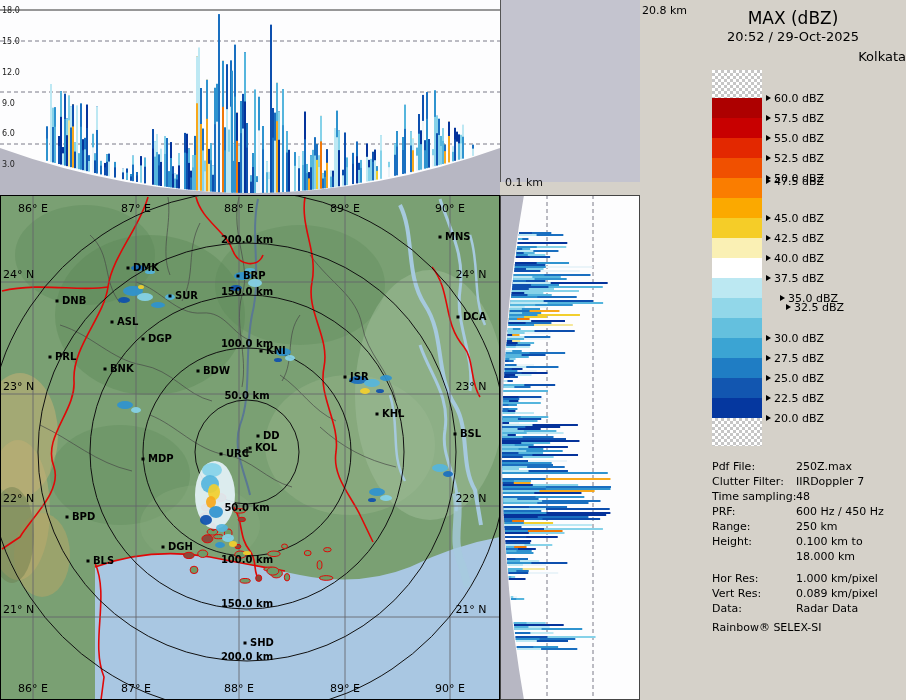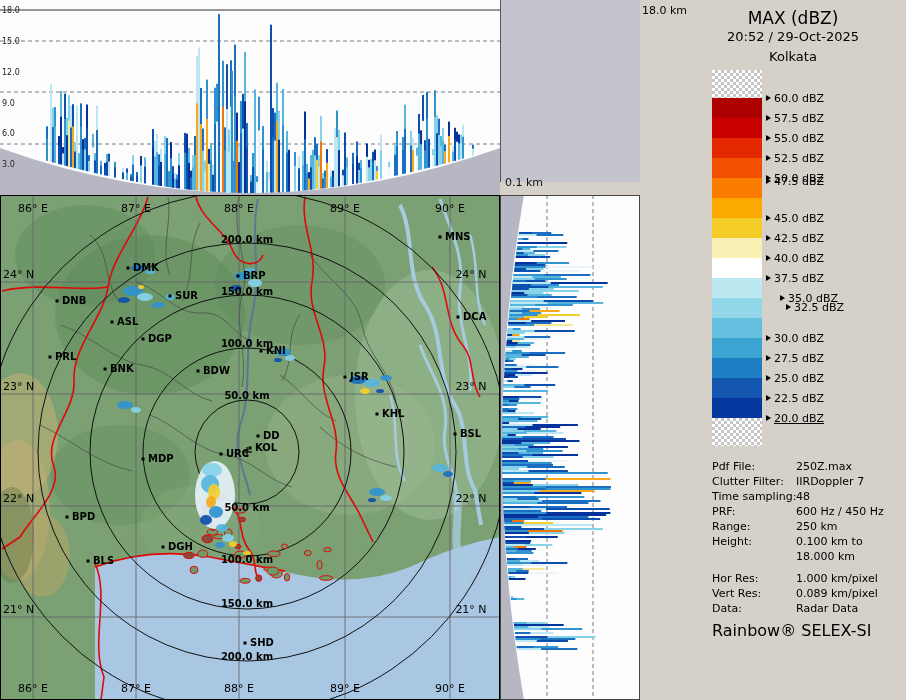--- a/index.html
+++ b/index.html
@@ -6,31 +6,31 @@
   .app{position:relative;width:906px;height:700px;background:#d5d1c9;font-family:"DejaVu Sans",sans-serif;overflow:hidden;color:#000}
   .top-profile{position:absolute;left:0;top:0;width:500px;height:195px;background:#fdfdfe;border-right:1px solid #444;box-sizing:border-box}
   .map-panel{position:absolute;left:0;top:195px;width:500px;height:505px}
   .side-header{position:absolute;left:500px;top:0;width:140px;height:182px;background:#c4c4cf;border-left:1px solid #555;box-sizing:border-box}
   .axis-min{position:absolute;left:4px;top:176px;font-size:11px;color:#111;white-space:nowrap}
   .side-profile{position:absolute;left:500px;top:195px;width:140px;height:505px;background:#fdfdfe}
   .legend{position:absolute;left:640px;top:0;width:266px;height:700px;background:#d5d1c9}
   .axis-max{position:absolute;left:2px;top:4px;font-size:11px;white-space:nowrap}
   .lg-title{position:absolute;top:8px;left:40px;width:226px;text-align:center;font-size:17px}
   .lg-time{position:absolute;top:29px;left:40px;width:226px;text-align:center;font-size:13px}
-  .lg-station{position:absolute;top:49px;left:40px;width:226px;text-align:center;font-size:13px}
+  .lg-station{position:absolute;top:49px;left:40px;width:226px;text-align:right;font-size:13px}
   #scale{position:absolute;left:72px;top:70px;width:192px}
   .band{position:absolute;left:0;width:50px}
   .checker{background-color:#fff;background-image:linear-gradient(45deg,#c6c6c6 25%,transparent 25%,transparent 75%,#c6c6c6 75%),linear-gradient(45deg,#c6c6c6 25%,transparent 25%,transparent 75%,#c6c6c6 75%);background-size:6px 6px;background-position:0 0,3px 3px}
   .slab{position:absolute;left:54px;white-space:nowrap;font-size:11px;display:flex;align-items:center;height:10px}
   .tri{width:0;height:0;border-left:5px solid #000;border-top:3.5px solid transparent;border-bottom:3.5px solid transparent;margin-right:3px;display:inline-block}
   #info{position:absolute;left:72px;top:459px;width:192px;font-size:11px;line-height:15px}
   .ig{margin-bottom:7px}
   .lab{display:inline-block;width:84px;white-space:nowrap;vertical-align:top}
   .val{white-space:nowrap}
-  .brand{position:absolute;left:72px;top:621px;font-size:16px}
+  .brand{position:absolute;left:72px;top:621px;font-size:11px}
   svg{display:block}
 </style>
 </head>
 <body>
 
 <div class="app">
 
   <div class="top-profile">
     <svg id="topProfile" width="500" height="195">
         <rect x="0" y="0" width="500" height="195" fill="#fdfdfe"></rect>
@@ -916,21 +916,21 @@
           <rect x="16.7477030985127" y="451" width="41.367798880673945" height="2" fill="#2f93cf"></rect>
           <rect x="16.7477030985127" y="451" width="16.547119552269578" height="2" fill="#1a6fc0"></rect>
           <rect x="17.00668046533209" y="453" width="60.27889344608411" height="2" fill="#1a6fc0"></rect>
           <rect x="17.00668046533209" y="453" width="24.111557378433645" height="2" fill="#bde8f3"></rect>
         </g>
         <rect x="0.5" y="0.5" width="139" height="504" fill="none" stroke="#444" stroke-width="1"></rect>
       </svg>
   </div>
 
   <div class="legend">
-    <div class="axis-max">18.0 km</div>
+    <div class="axis-max">20.8 km</div>
     <div class="lg-title">MAX (dBZ)</div>
     <div class="lg-time">20:52 / 29-Oct-2025</div>
     <div class="lg-station">Kolkata</div>
     <div id="scale" style="height: 376px;">
         <div class="band checker" style="top: 0px; height: 28px;"></div>
         <div class="slab" style="top: 23px;">
           <span class="tri"></span>
           <span>60.0 dBZ</span>
         </div>
         <div class="band" style="top: 28px; height: 20px; background: rgb(173, 0, 0);"></div>
@@ -1002,21 +1002,21 @@
         <div class="slab" style="top: 303px;">
           <span class="tri"></span>
           <span>25.0 dBZ</span>
         </div>
         <div class="band" style="top: 308px; height: 20px; background: rgb(18, 86, 176);"></div>
         <div class="slab" style="top: 323px;">
           <span class="tri"></span>
           <span>22.5 dBZ</span>
         </div>
         <div class="band" style="top: 328px; height: 20px; background: rgb(5, 55, 159);"></div>
-        <div class="slab" style="top: 343px; text-decoration: underline;">
+        <div class="slab" style="top: 343px;">
           <span class="tri"></span>
           <span>20.0 dBZ</span>
         </div>
         <div class="band checker" style="top: 348px; height: 28px;"></div>
       </div>
     <div id="info">
         <div class="ig">
           <div><span class="lab">Pdf File:</span><span class="val">250Z.max</span></div>
           <div><span class="lab">Clutter Filter:</span><span class="val">IIRDoppler 7</span></div>
           <div><span class="lab">Time sampling:</span><span class="val">48</span></div>

